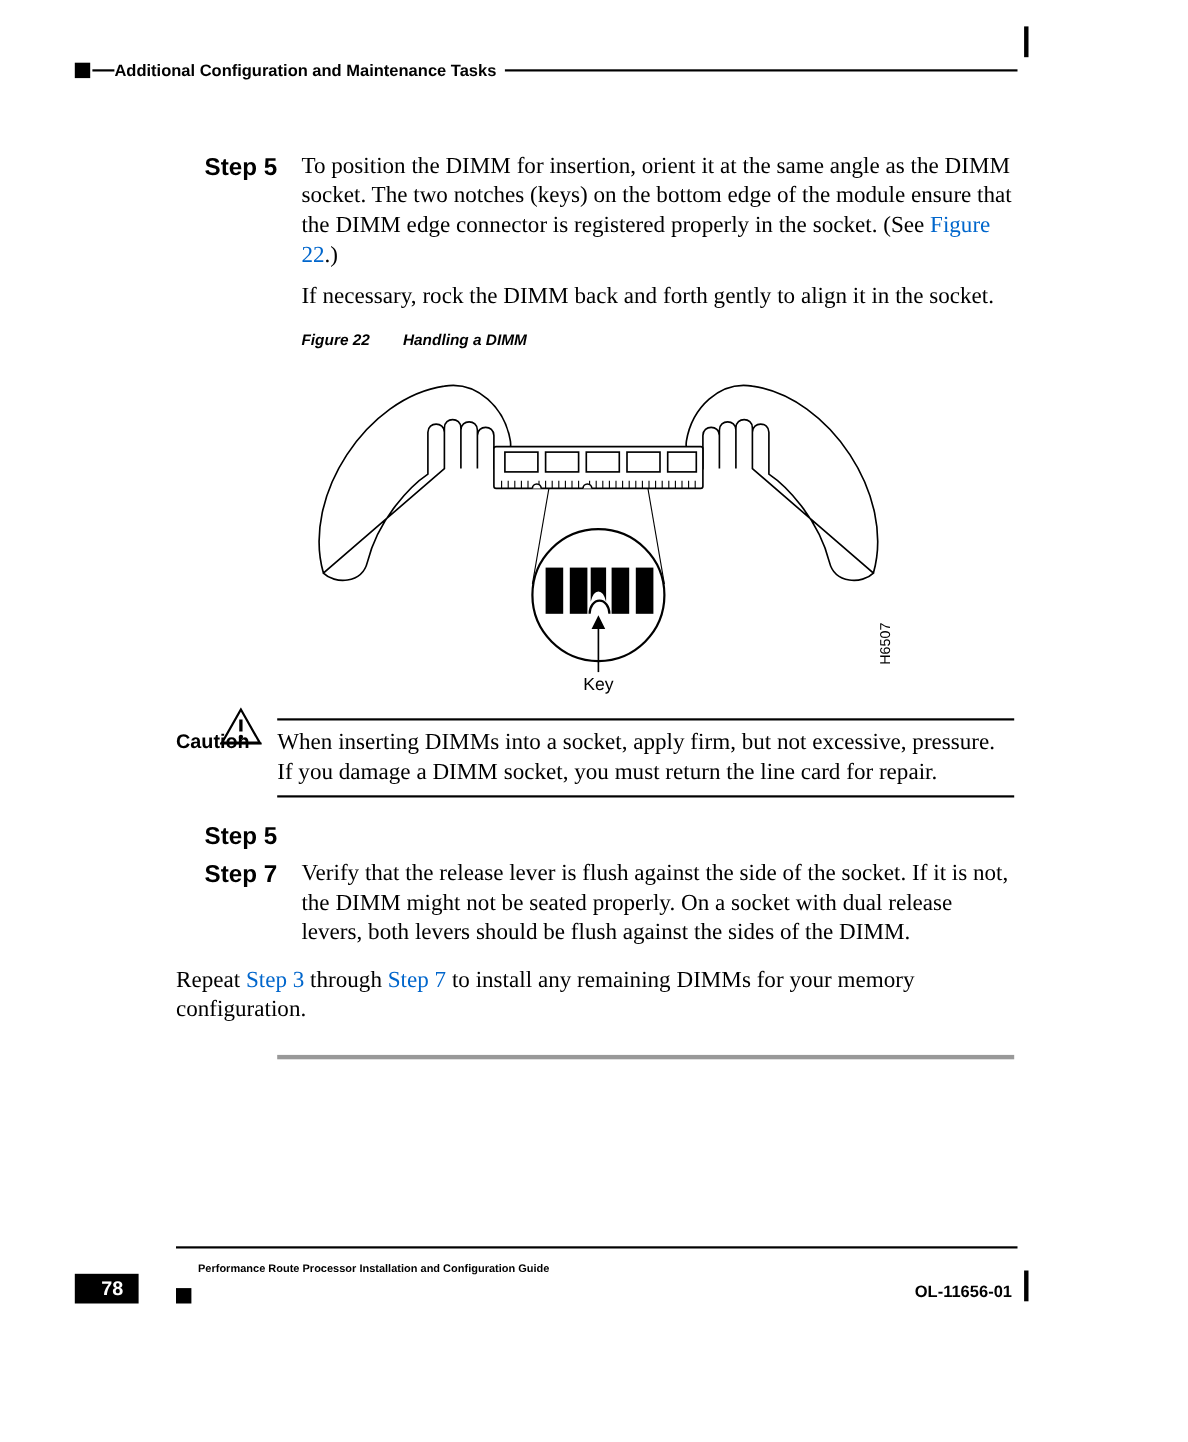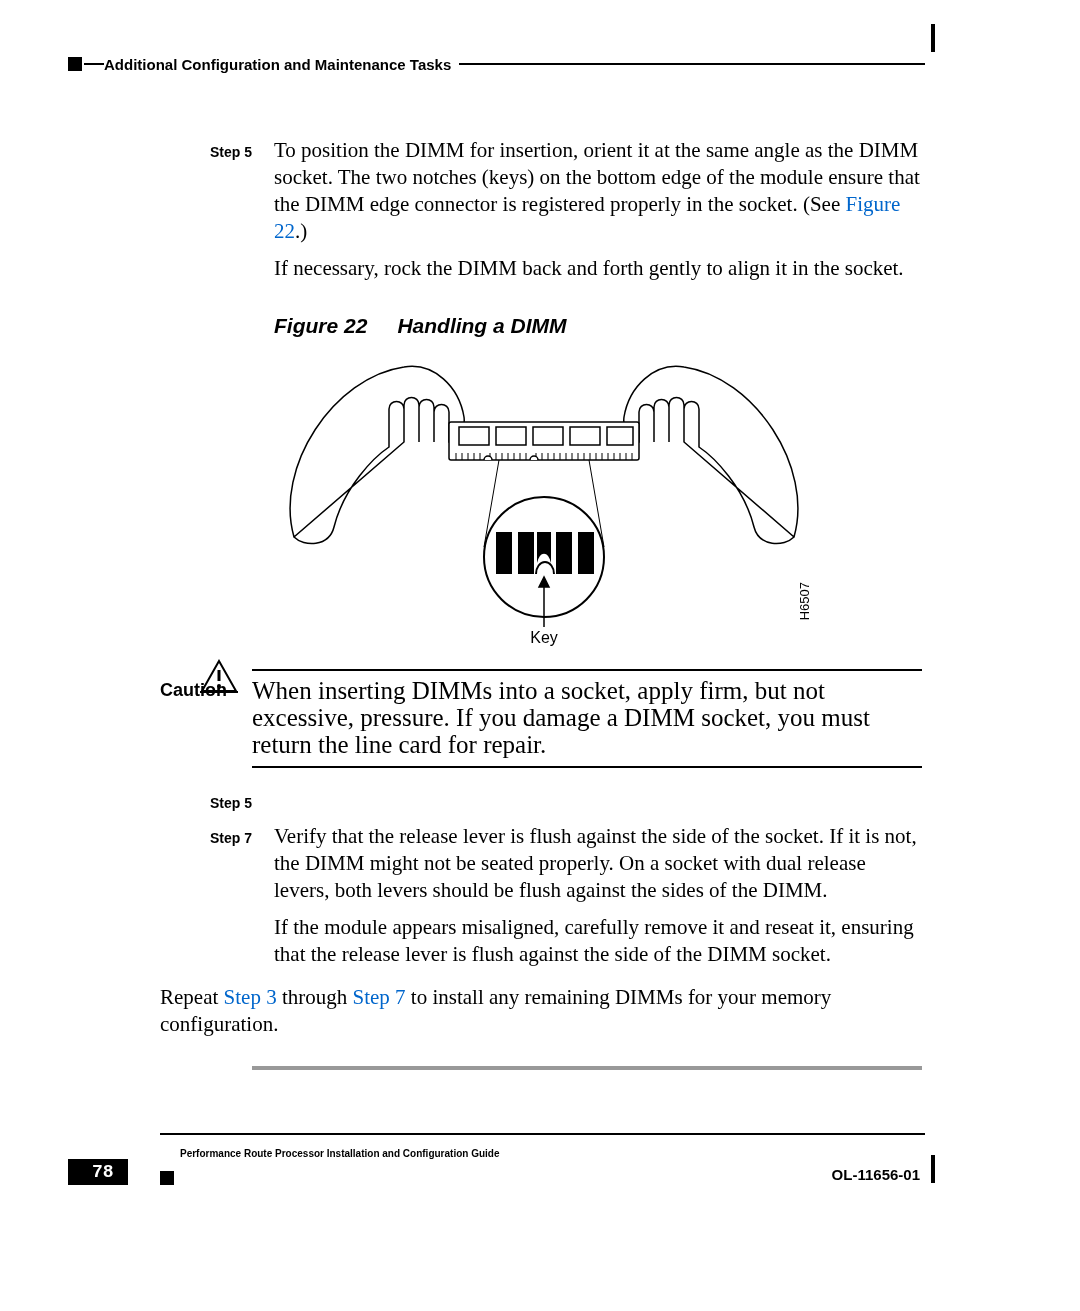--- a/index.html
+++ b/index.html
@@ -70,40 +70,40 @@
   .step-row {
     display: flex;
     margin-bottom: 6px;
   }
   .step-label {
     flex: 0 0 92px;
     text-align: right;
     padding-right: 22px;
     font-family: Arial, Helvetica, sans-serif;
     font-weight: bold;
-    font-size: 14px;
+    font-size: 22px;
     line-height: 28px;
     padding-top: 1px;
   }
   .step-body {
     flex: 1;
     font-size: 21px;
     line-height: 27px;
   }
   .step-para {
     margin-bottom: 10px;
   }
   .link { color: #0066cc; }
   .figure-caption {
-    margin-top: 30px;
+    margin-top: 14px;
     margin-bottom: 8px;
     font-family: Arial, Helvetica, sans-serif;
     font-style: italic;
     font-weight: bold;
-    font-size: 21px;
+    font-size: 14px;
   }
   .figure-caption .fignum { padding-right: 30px; }
   .figure-box {
     width: 540px;
     height: 300px;
     position: relative;
   }
   .figure-box svg { display: block; }
   .caution-block {
     margin-top: 22px;
@@ -127,21 +127,21 @@
     text-align: left;
     padding-left: 0;
     padding-right: 0;
     font-family: Arial, Helvetica, sans-serif;
     font-weight: bold;
     font-size: 18px;
     line-height: 27px;
   }
   .caution-body {
     flex: 1;
-    font-size: 25px;
+    font-size: 21px;
     line-height: 27px;
   }
   .end-rule {
     border: none;
     border-top: 4px solid #999;
     margin: 18px 0 0 92px;
   }
   .footer-rule {
     position: absolute;
     bottom: 176px;
@@ -157,21 +157,21 @@
     font-family: Arial, Helvetica, sans-serif;
     font-weight: bold;
     font-size: 10px;
   }
   .page-num-box {
     position: absolute;
     bottom: 126px;
     left: 68px;
     background: black;
     color: white;
-    font-family: Liberation Mono, monospace;
+    font-family: Liberation Sans, sans-serif;
     font-weight: bold;
     font-size: 18px;
     padding: 3px 14px 3px 24px;
   }
   .footer-sq {
     position: absolute;
     bottom: 126px;
     left: 160px;
     width: 14px;
     height: 14px;
@@ -313,21 +313,20 @@
     </div>
 
     <div class="step-row">
       <div class="step-label">Step 5</div>
     </div>
 
     <div class="step-row">
       <div class="step-label">Step 7</div>
       <div class="step-body">
         <div class="step-para">Verify that the release lever is flush against the side of the socket. If it is not, the DIMM might not be seated properly. On a socket with dual release levers, both levers should be flush against the sides of the DIMM.</div>
-        <div class="step-para">If the module appears misaligned, carefully remove it and reseat it, ensuring that the release lever is flush against the side of the DIMM socket.</div>
       </div>
     </div>
 
     <div class="step-row">
       <div class="step-body">
         <div class="step-para">
           <span>Repeat </span><span class="link">Step 3</span><span> through </span><span class="link">Step 7</span><span> to install any remaining DIMMs for your memory configuration.</span>
         </div>
       </div>
     </div>

